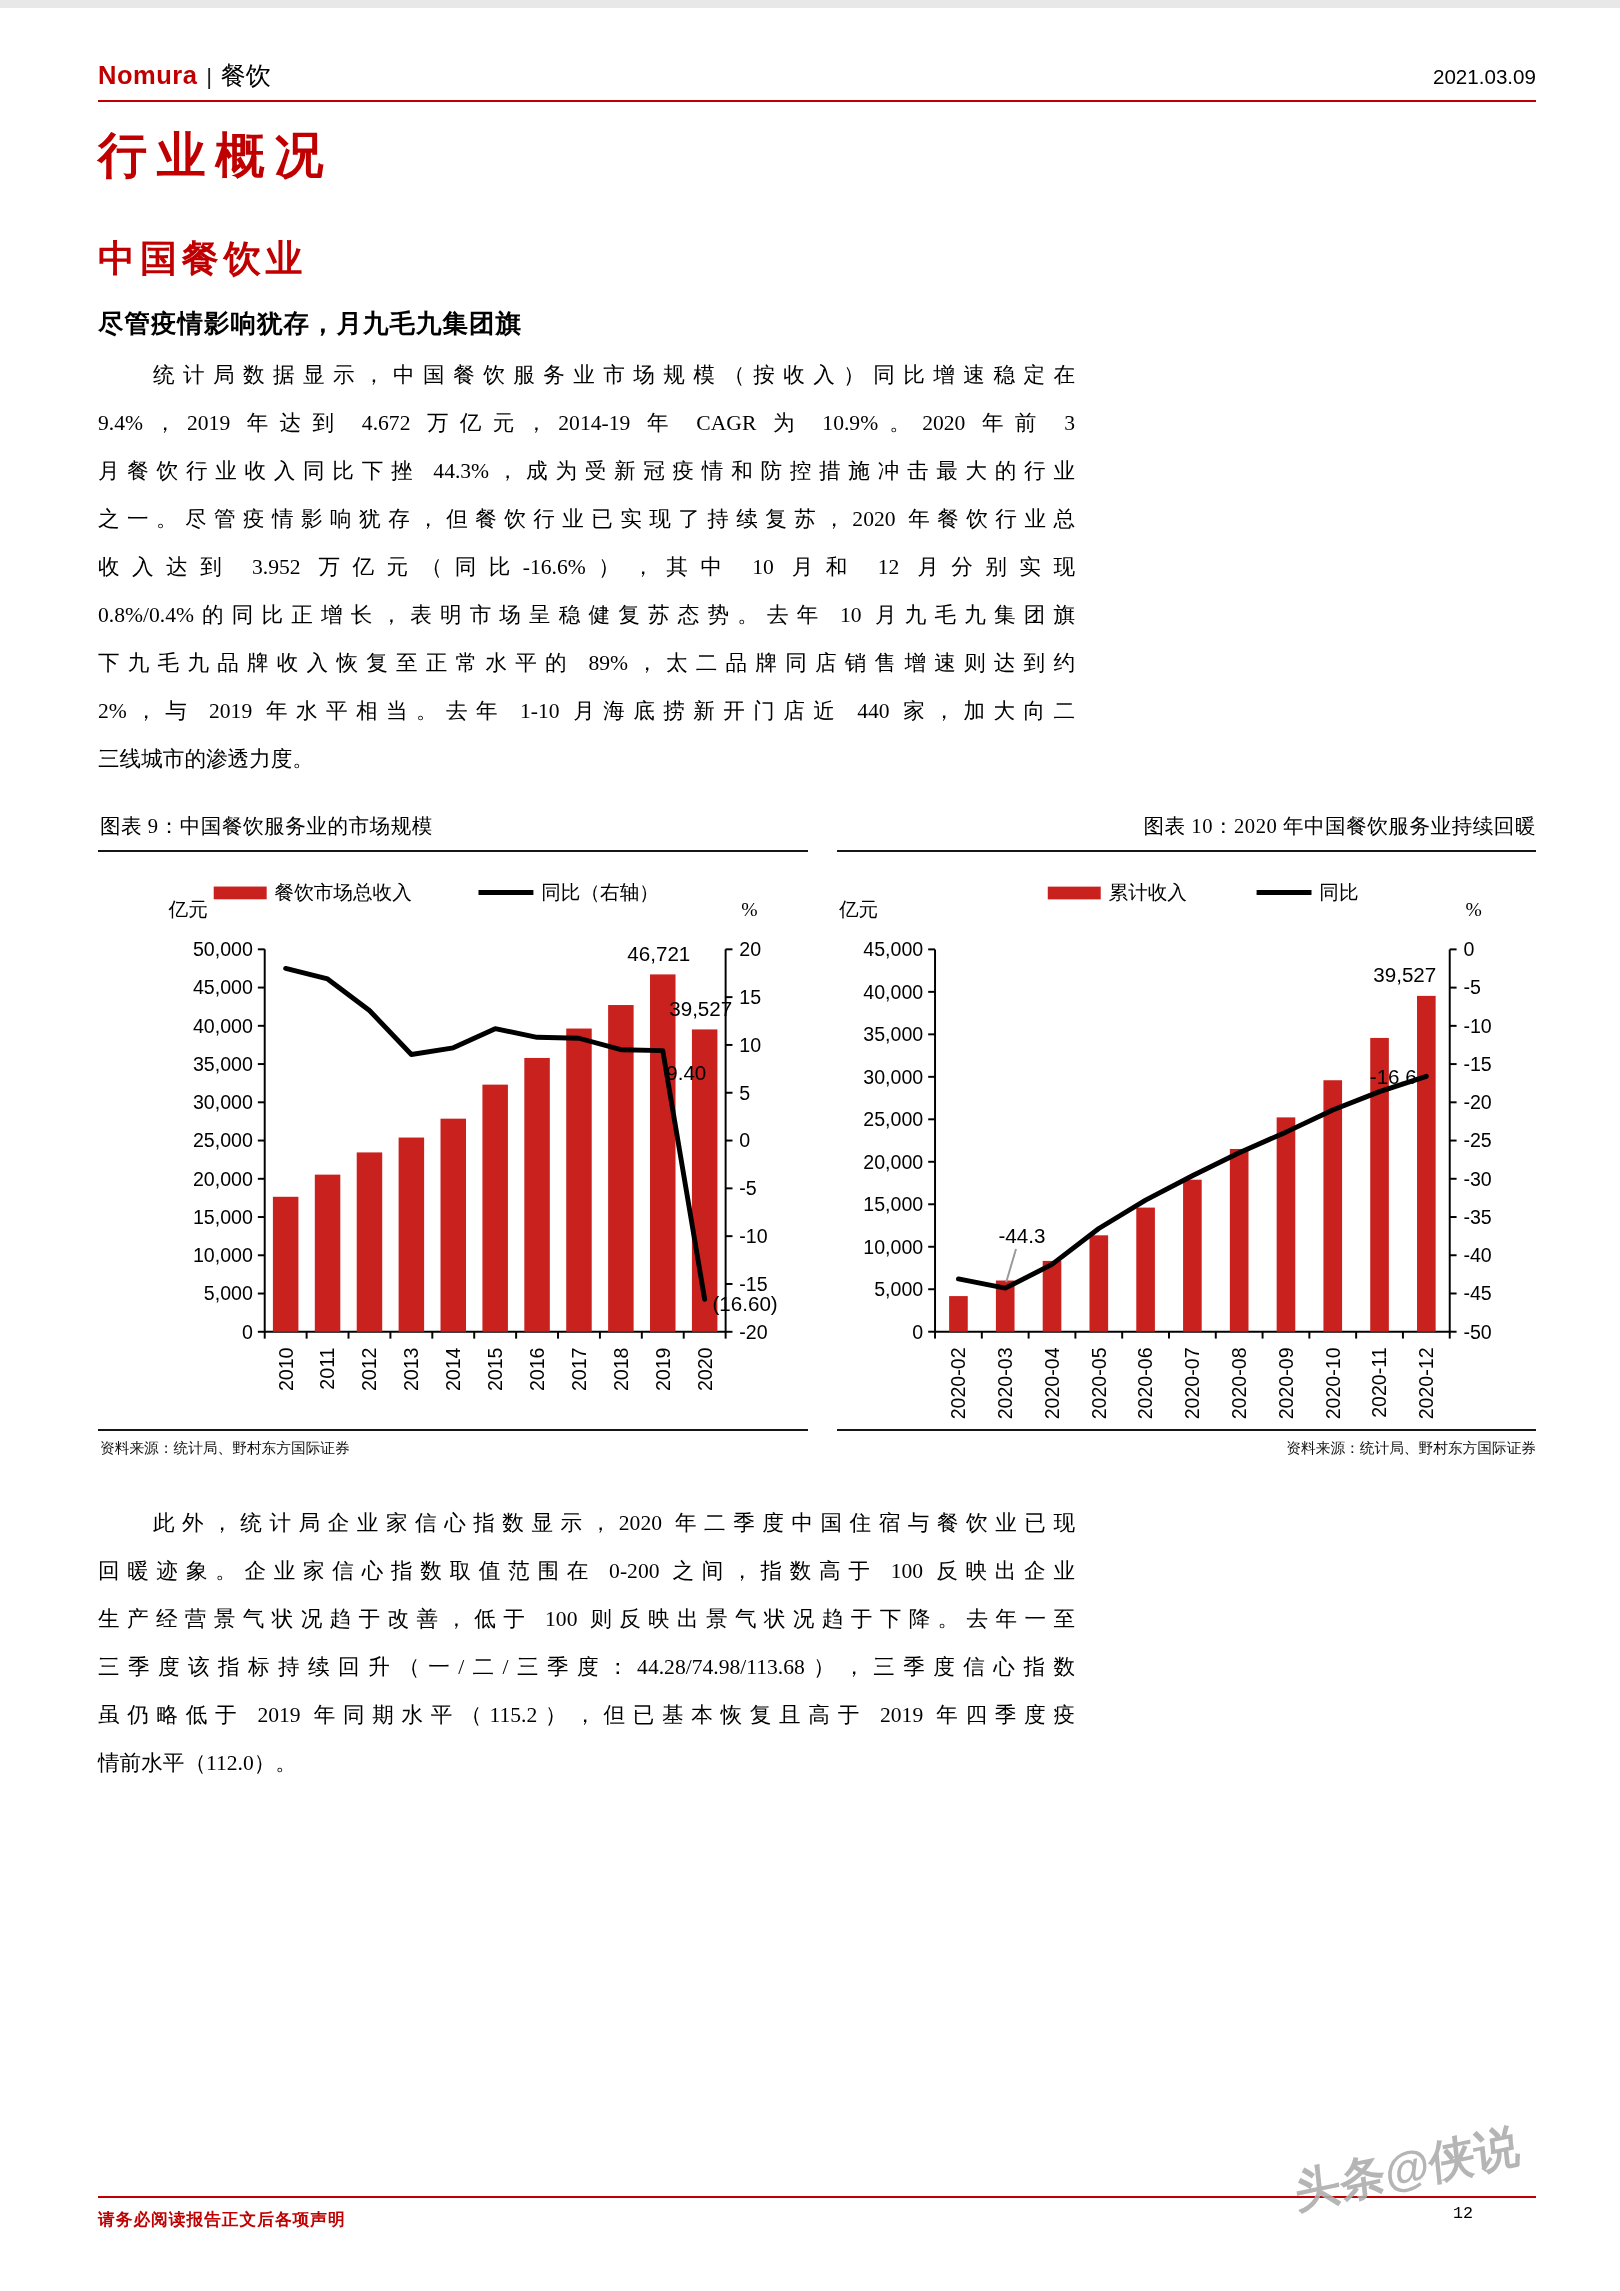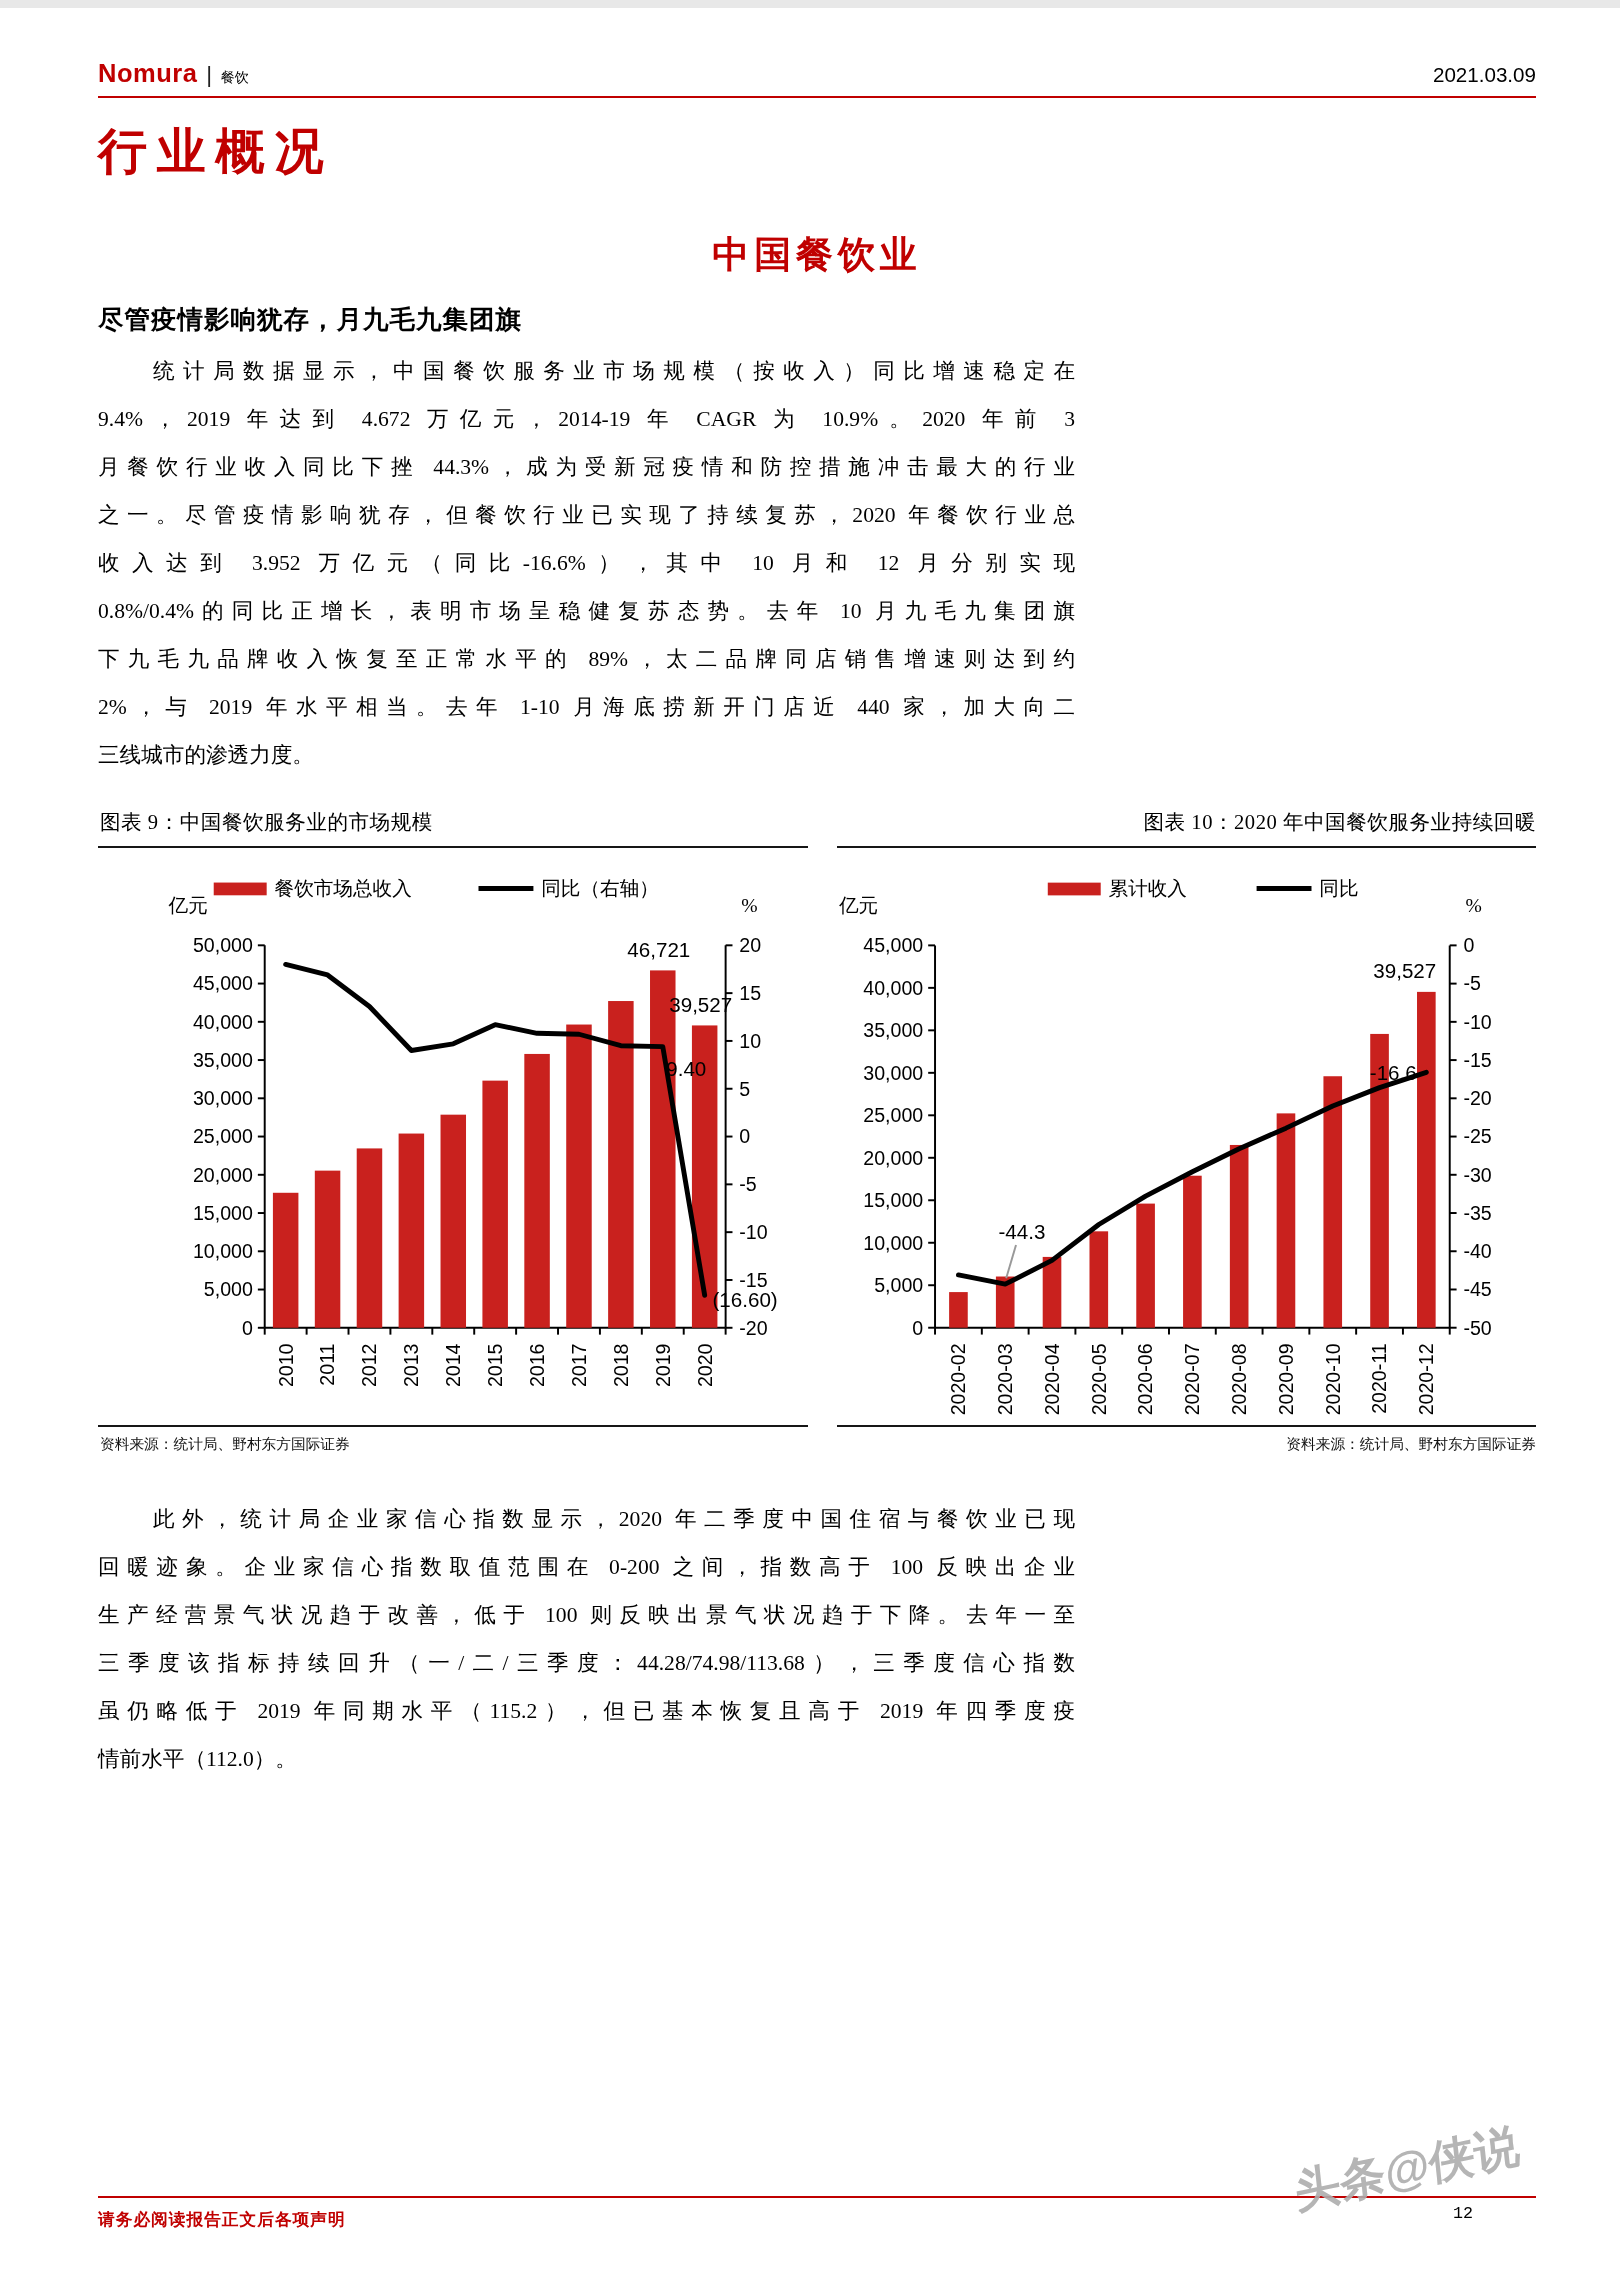--- a/index.html
+++ b/index.html
@@ -5,28 +5,28 @@
   html,body{margin:0;padding:0;background:#e8e8e8;}
   .page{position:relative;width:1620px;height:2292px;background:#ffffff;margin:8px auto;
         overflow:hidden;font-family:"Liberation Sans",sans-serif;color:#000;}
   .content{padding:0 84px 0 98px;}
 
   
   .brand-row{display:flex;align-items:baseline;padding-top:51px;padding-bottom:7.8px;
              border-bottom:2.9px solid #C00000;}
   .brand{color:#C00000;font-weight:bold;font-size:25.5px;letter-spacing:0.5px;}
   .brand-divider{margin:0 8.8px;font-size:22.5px;font-weight:300;color:#222;}
-  .category{font-size:14px;font-family:"Liberation Serif",serif;}
+  .category{font-size:25px;font-family:"Liberation Serif",serif;}
   .date{margin-left:auto;font-size:20.6px;}
 
   
   h1.page-title{color:#C00000;font-size:49px;letter-spacing:9.8px;font-weight:bold;
      font-family:"Liberation Serif",serif;margin:21.6px 0 0 0;}
   h2.section-heading{color:#C00000;font-size:37px;letter-spacing:4.9px;font-weight:bold;
-     font-family:Liberation Mono, monospace;margin:45px 0 0 0;text-align:center;}
+     font-family:Liberation Mono, monospace;margin:45px 0 0 0;}
   h3.subheading{font-size:25.5px;font-weight:bold;font-family:"Liberation Serif",serif;
      letter-spacing:1px;margin:21.6px 0 0 0;}
 
   
   .text-col{width:977px;font-size:21.6px;font-family:"Liberation Serif",serif;}
   #para1{margin-top:9.8px;}
   #para2{margin-top:41px;}
   .para-line{line-height:48px;text-align:justify;text-align-last:justify;
              text-justify:inter-character;white-space:nowrap;}
   .para-line.last{text-align-last:left;}

